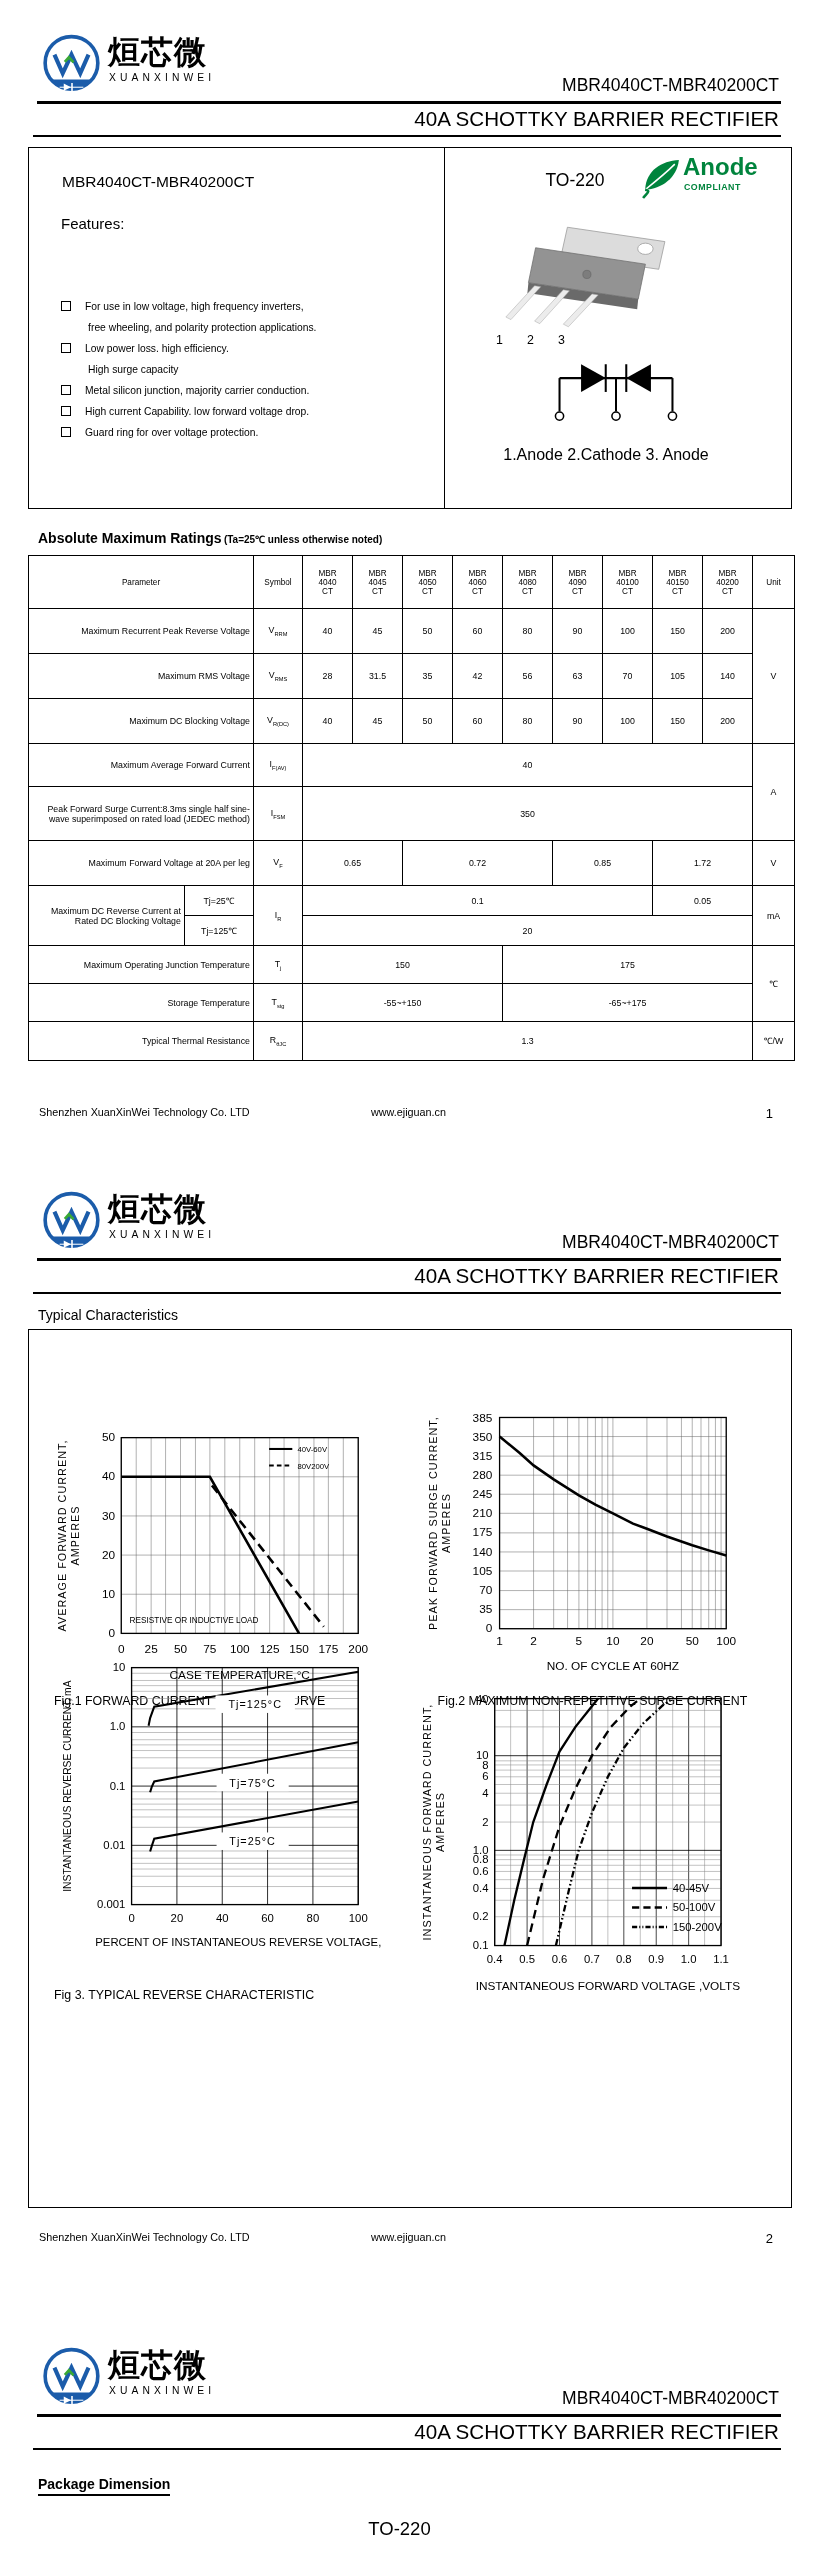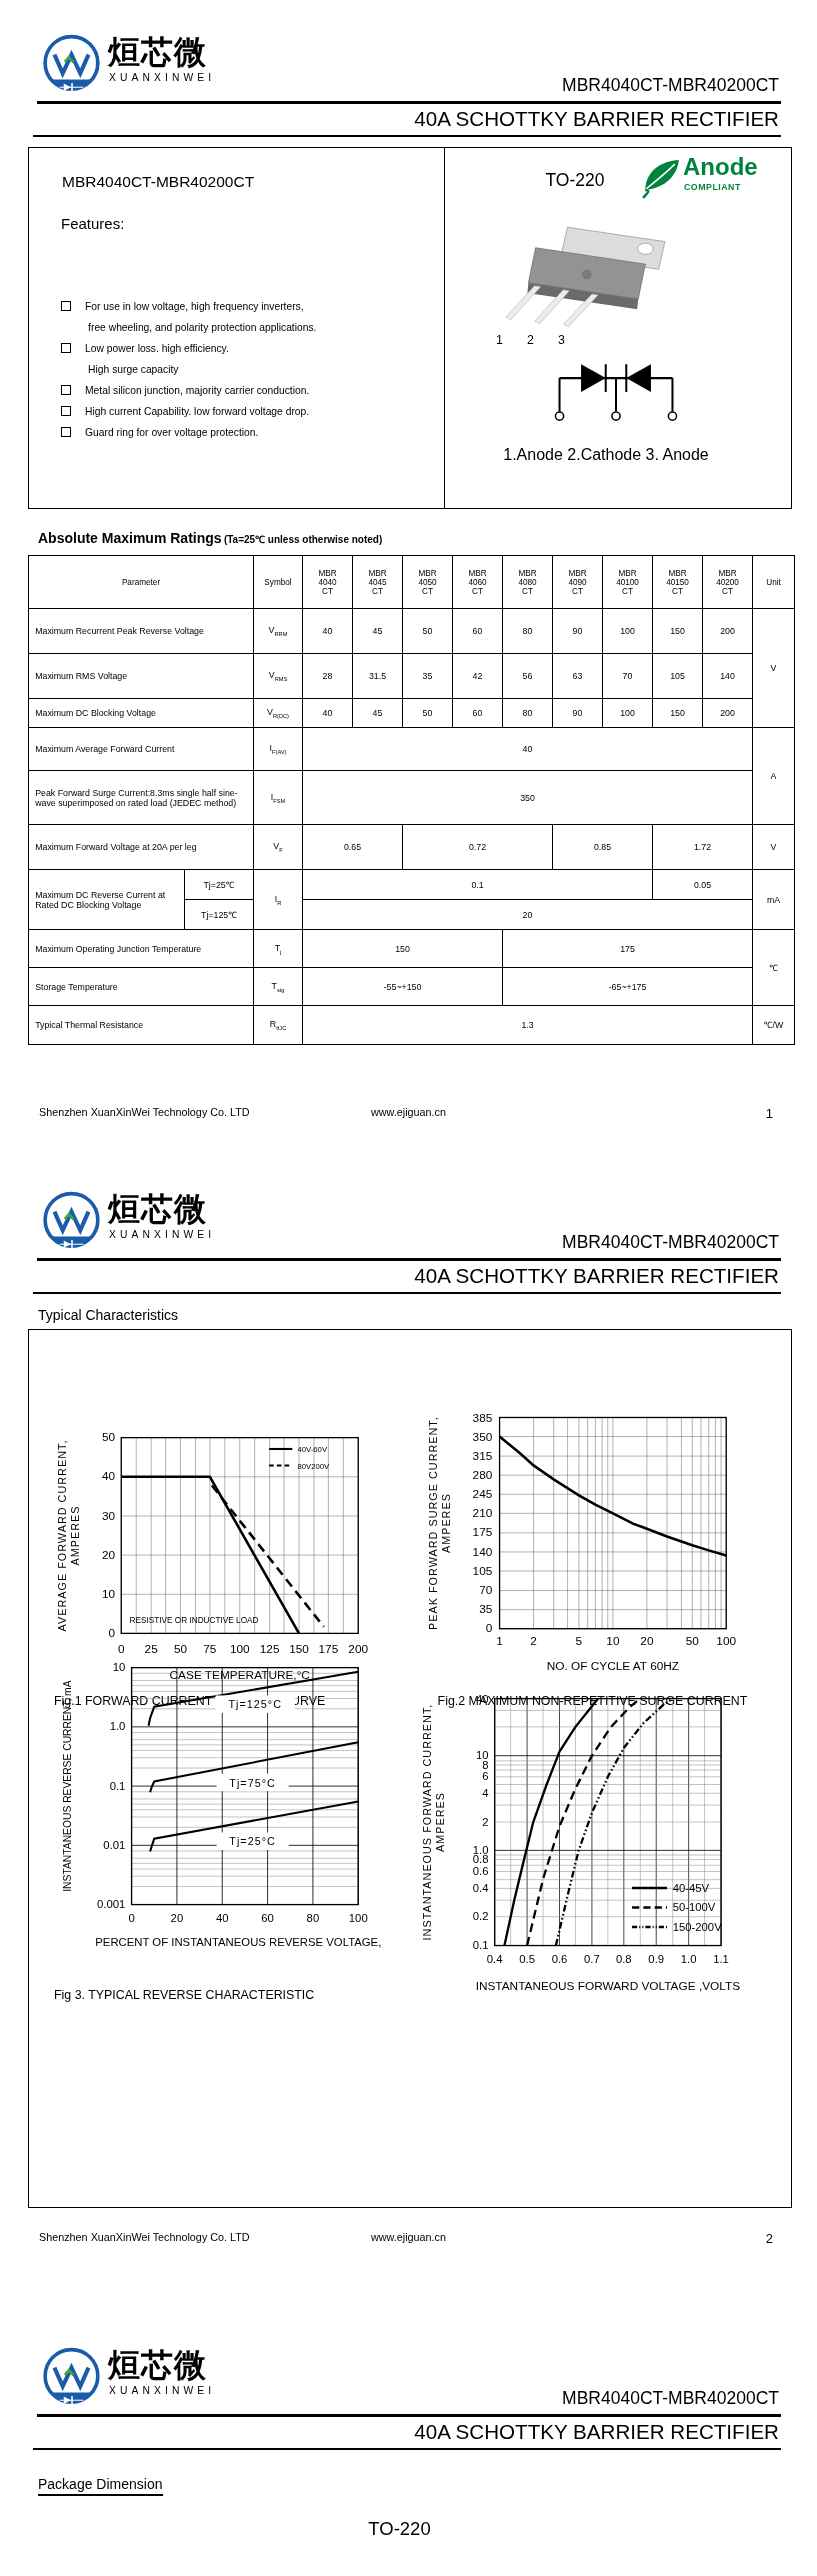--- a/index.html
+++ b/index.html
@@ -43,21 +43,21 @@
   .pinnums{position:absolute;left:467px;top:185px;font-size:12.4px;font-weight:normal;letter-spacing:5.2px;word-spacing:10.3px}
   .diodesvg{position:absolute;left:515px;top:207px}
   .pinleg{position:absolute;left:456px;top:298px;width:242px;text-align:center;font-size:16px}
   .amr-head{position:absolute;left:38px;top:530px}
   .amr-t{font-size:14px;font-weight:bold}
   .amr-n{font-size:10px;font-weight:bold}
   .amr-wrap{position:absolute;left:28px;top:555px}
   table.amr{border-collapse:collapse;table-layout:fixed;width:765px;border:1.5px solid #000}
   .amr td{border:0.5px solid #000;border-top:1.5px solid #000;text-align:center;vertical-align:middle;
           font-size:8.8px;padding:1px 3.1px;overflow:hidden}
-  .amr td.pl{text-align:left;padding-left:6.2px}
+  .amr td.pl{text-align:right;padding-left:6.2px}
   .amr tr.h td{font-weight:normal;white-space:pre-line;font-size:8.2px}
   .amr sub{font-size:5.7px}
 
   
   .tc-title{position:absolute;left:38px;top:150px;font-size:14px}
   .figbox{position:absolute;left:28px;top:172px;width:764px;height:879px;border:1px solid #000}
   .figsvg{position:absolute}
   .f1svg{left:44px;top:260px}
   .f2svg{left:412px;top:245px}
   .f3svg{left:44px;top:495px}
@@ -66,21 +66,21 @@
   .cap1{left:54px;top:537px;width:340px}
   .cap2{left:412px;top:537px;width:361px;text-align:center}
   .cap3{left:54px;top:831px;width:340px}
   .cap4{left:412px;top:848px;width:361px;text-align:center;line-height:32px}
   .t15{font-size:15px}.t16{font-size:16px}.t20{font-size:20px}.t21{font-size:21px;letter-spacing:2px}
   .t22{font-size:22px}.t23{font-size:23px}
   .end{text-anchor:end}.mid{text-anchor:middle}
   svg text{fill:#000}
 
   
-  .pkgdim-title{position:absolute;left:38px;top:163px;font-size:14px;font-weight:normal;
+  .pkgdim-title{position:absolute;left:38px;top:163px;font-size:14px;font-weight:bold;
                 border-bottom:2.1px solid #000;padding-bottom:1.5px}
   .to220-p3{position:absolute;left:155px;top:205px;width:489px;text-align:center;font-size:18.5px}
   .drawsvg{position:absolute;left:149px;top:240px}
   .dimlbl{font-size:20px;fill:#000}
 </style>
 </head>
 <body>
 
 <section class="page" id="p1">
   <div class="logo">
@@ -246,21 +246,21 @@
       <td>28</td>
       <td>31.5</td>
       <td>35</td>
       <td>42</td>
       <td>56</td>
       <td>63</td>
       <td>70</td>
       <td>105</td>
       <td>140</td>
     </tr>
-    <tr style="height:29px">
+    <tr style="height:45px">
       <td class="pl" colspan="2">Maximum DC Blocking Voltage</td>
       <td><span>V</span><sub>R(DC)</sub></td>
       <td>40</td>
       <td>45</td>
       <td>50</td>
       <td>60</td>
       <td>80</td>
       <td>90</td>
       <td>100</td>
       <td>150</td>

